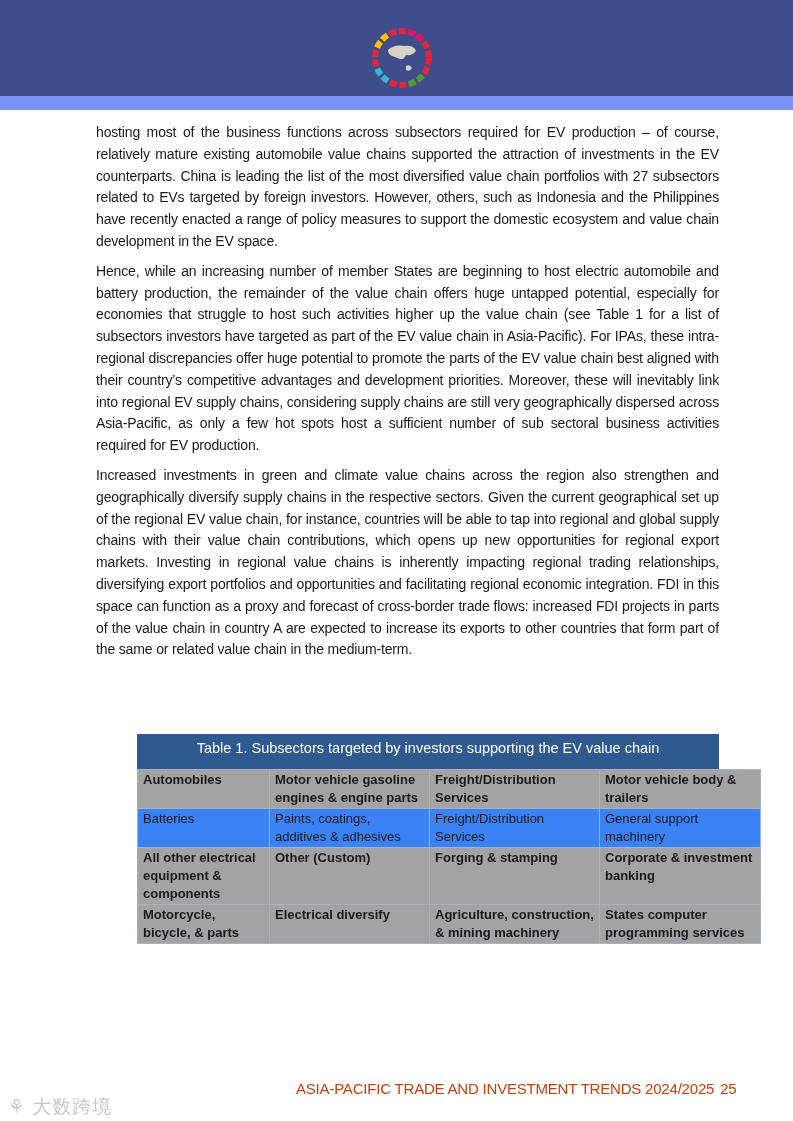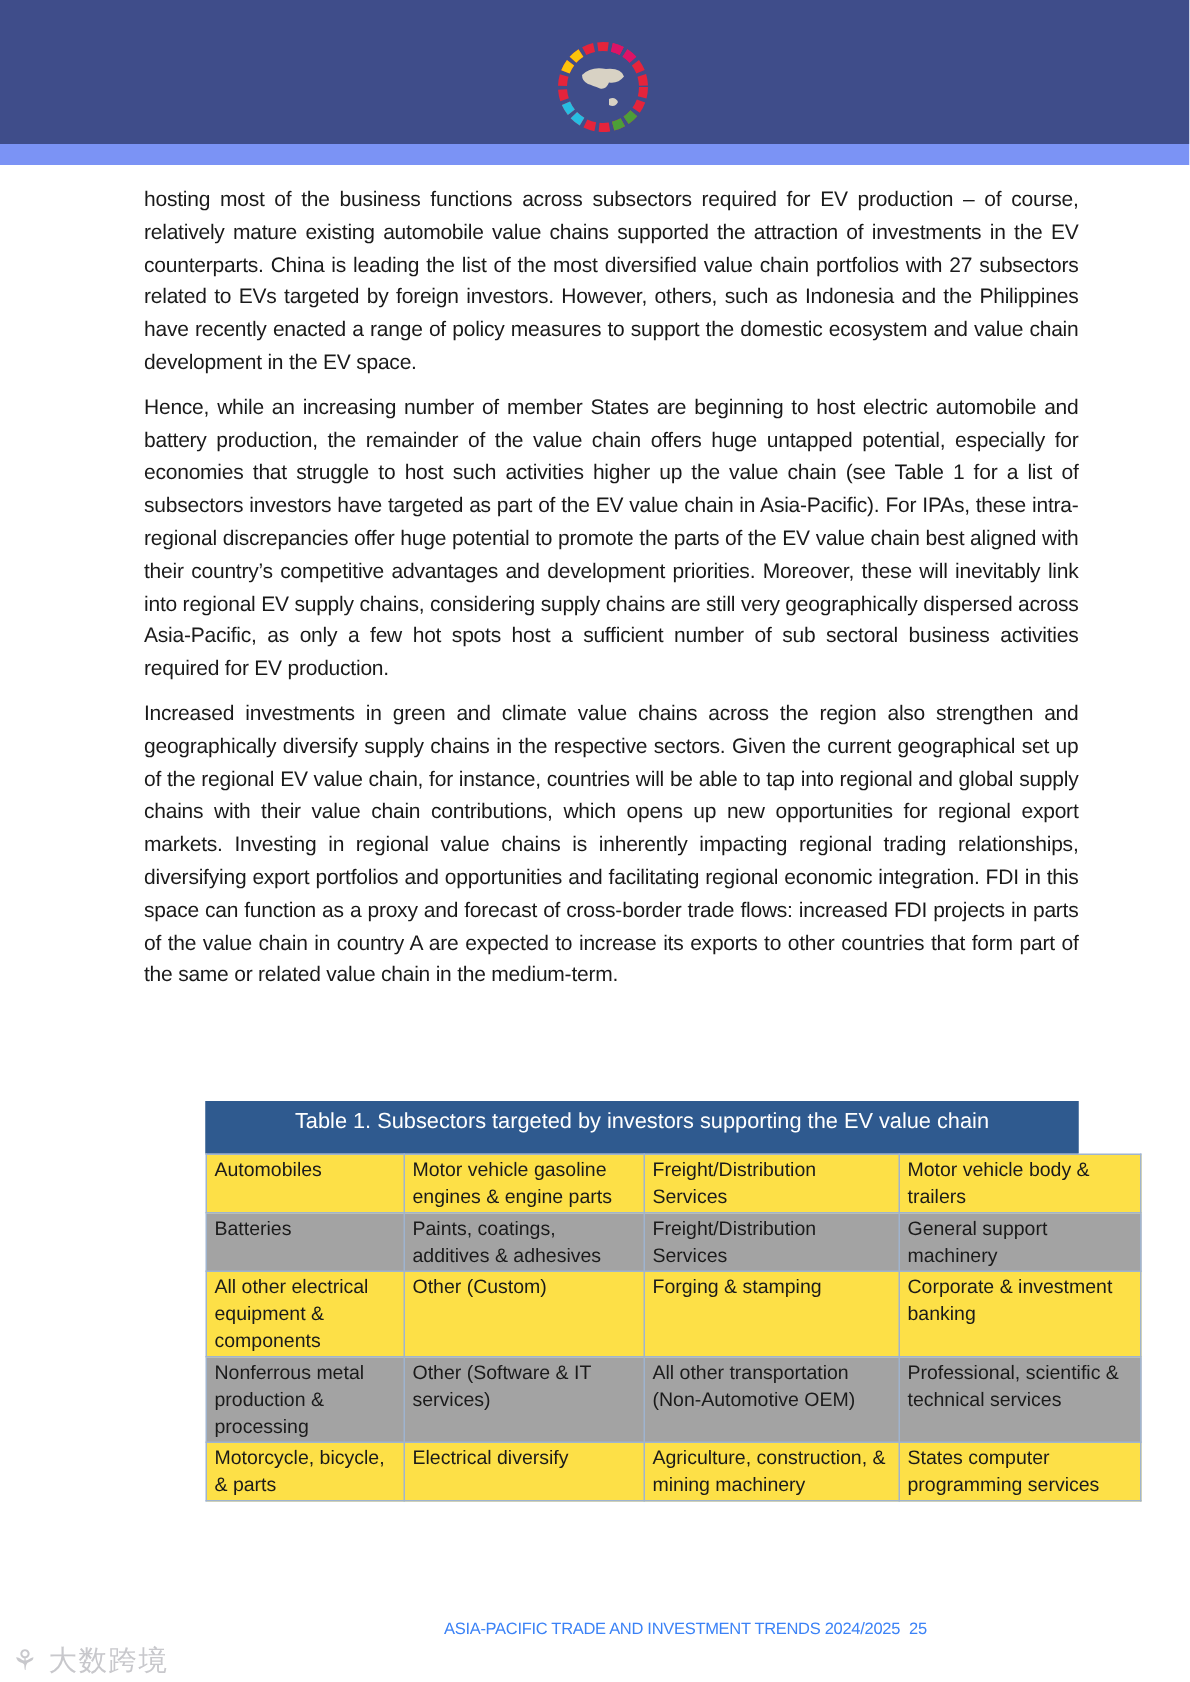--- a/index.html
+++ b/index.html
@@ -10,25 +10,25 @@
     .header-stripe { position: absolute; left: 0; top: 96px; width: 793px; height: 14px; background: #7b93f5; }
     .logo { position: absolute; left: 370px; top: 26px; width: 64px; height: 64px; }
 
     .content { position: absolute; left: 96px; top: 122px; width: 623px; }
     .para { font-size: 14px; line-height: 21.8px; text-align: justify; margin-bottom: 8px; letter-spacing: -0.15px; }
 
     .table-wrap { position: absolute; left: 96px; top: 734px; width: 623px; padding-left: 41px; }
     .table-title { background: #2f5a8f; color: #ffffff; font-size: 14.5px; text-align: center; height: 35px; line-height: 27px; border: 1px solid #2f5a8f; }
     table { width: 623px; border-collapse: collapse; table-layout: fixed; font-size: 13px; line-height: 18px; }
     td { border: 1px solid #9fb4cf; padding: 1px 5px 1px 5px; vertical-align: top; color: #1a1a1a; }
-    tr.shade td { background: #fde047; }
-    tr.plain td { background: #a3a3a3; }
+    tr.shade td { background: #a3a3a3; font-weight: bold; }
+    tr.plain td { background: #3b82f6; }
     col.c1 { width: 132px; } col.c2 { width: 160px; } col.c3 { width: 170px; } col.c4 { width: 161px; }
 
-    .footer { position: absolute; left: 296px; top: 1080px; font-size: 11px; color: #3b82f6; letter-spacing: -0.2px; }
+    .footer { position: absolute; left: 296px; top: 1080px; font-size: 15px; color: #c2410c; letter-spacing: -0.2px; }
     .footer .pg { margin-left: 6px; }
     .watermark { position: absolute; left: 8px; top: 1094px; font-size: 19px; color: #c8c8cc; letter-spacing: 1px; }
   </style>
 </head>
 <body>
 
 <div class="header-band">
   <svg class="logo" viewBox="0 0 64 64">
     <g fill="none" stroke-width="6">
       <circle cx="32" cy="32" r="27" stroke="#e5243b" stroke-dasharray="7 2.5" stroke-dashoffset="0"></circle>
@@ -70,26 +70,20 @@
       <td>Paints, coatings, additives &amp; adhesives</td>
       <td>Freight/Distribution Services</td>
       <td>General support machinery</td>
     </tr>
     <tr class="shade">
       <td>All other electrical equipment &amp; components</td>
       <td>Other (Custom)</td>
       <td>Forging &amp; stamping</td>
       <td>Corporate &amp; investment banking</td>
     </tr>
-    <tr class="plain">
-      <td>Nonferrous metal production &amp; processing</td>
-      <td>Other (Software &amp; IT services)</td>
-      <td>All other transportation (Non-Automotive OEM)</td>
-      <td>Professional, scientific &amp; technical services</td>
-    </tr>
     <tr class="shade">
       <td>Motorcycle, bicycle, &amp; parts</td>
       <td>Electrical diversify</td>
       <td>Agriculture, construction, &amp; mining machinery</td>
       <td>States computer programming services</td>
     </tr>
   </tbody>
     </table>
 </div>
 

